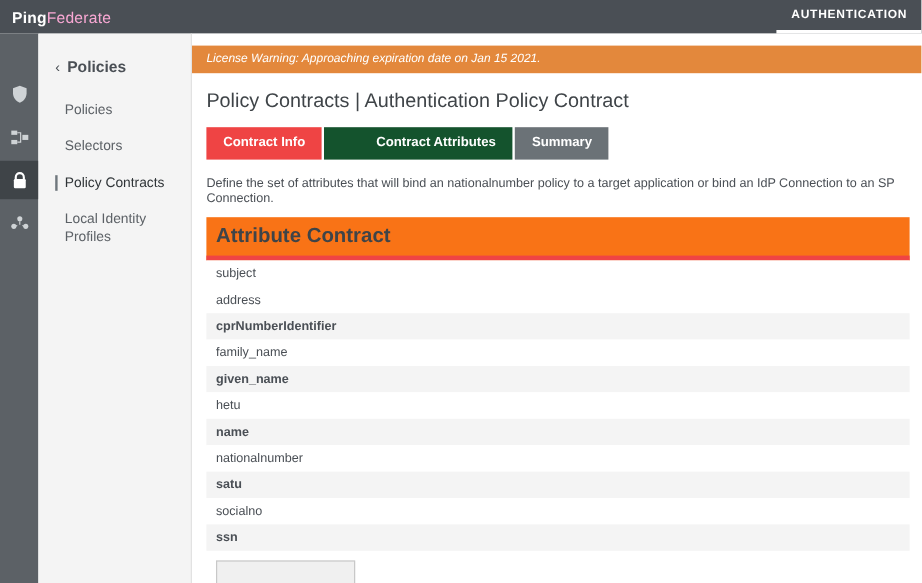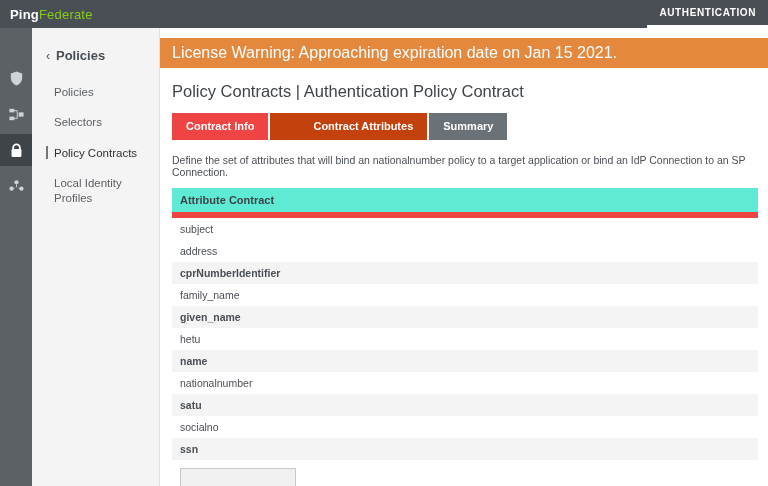--- a/index.html
+++ b/index.html
@@ -25,21 +25,21 @@
     justify-content: space-between;
     padding: 0 0 0 10px;
     flex: 0 0 28px;
   }
   .brand {
     color: #ffffff;
     font-size: 13px;
     letter-spacing: .2px;
   }
   .brand .b-bold { font-weight: bold; }
-  .brand .b-light { font-weight: normal; color: #84cc16; }
+  .brand .b-light { font-weight: normal; color: #f9a8d4; }
   .topnav {
     display: flex;
     height: 28px;
     align-items: center;
   }
   .topnav-item {
     color: #ffffff;
     font-size: 10px;
     font-weight: bold;
     letter-spacing: .6px;
@@ -119,23 +119,24 @@
   
   .main {
     flex: 1 1 auto;
     min-width: 0;
     background: #ffffff;
     padding: 0;
   }
   .license-banner {
     background: #e3883c;
     color: #ffffff;
-    font-size: 16px;
+    font-size: 10px;
     padding: 6px 10px 6px 12px;
     margin: 10px 0 0 0;
+    font-style: italic;
   }
   .content-pad { padding: 0 10px 0 12px; }
   .page-title {
     font-size: 16.5px;
     color: #3f4448;
     margin: 14px 0 12px 0;
     font-weight: normal;
   }
   .tabs {
     display: flex;
@@ -149,36 +150,36 @@
     color: #ffffff;
     background: #6b7277;
     border: none;
     font-family: "Liberation Sans", sans-serif;
     line-height: 1;
   }
   .tab.active {
     background: #ef4444;
   }
   .tab.light {
-    background: #c2410c;
+    background: #14532d;
     padding-left: 43px;
   }
   .desc {
     font-size: 10.5px;
     color: #4a4f55;
     margin: 8px 0 10px 0;
   }
 
   .section-head {
-    background: #5eead4;
-    font-size: 11px;
+    background: #f97316;
+    font-size: 17px;
     font-weight: bold;
     color: #3f4448;
     padding: 6px 8px;
-    border-bottom: 6px solid #ef4444;
+    border-bottom: 4px solid #ef4444;
   }
   .row {
     font-size: 10.5px;
     color: #4a4f55;
     padding: 5px 8px 5px 8px;
   }
   .row.alt { background: #f4f4f4; font-weight: bold; }
   .row.plain { background: #ffffff; }
 
   .field-wrap { padding: 8px 8px 8px 8px; }

